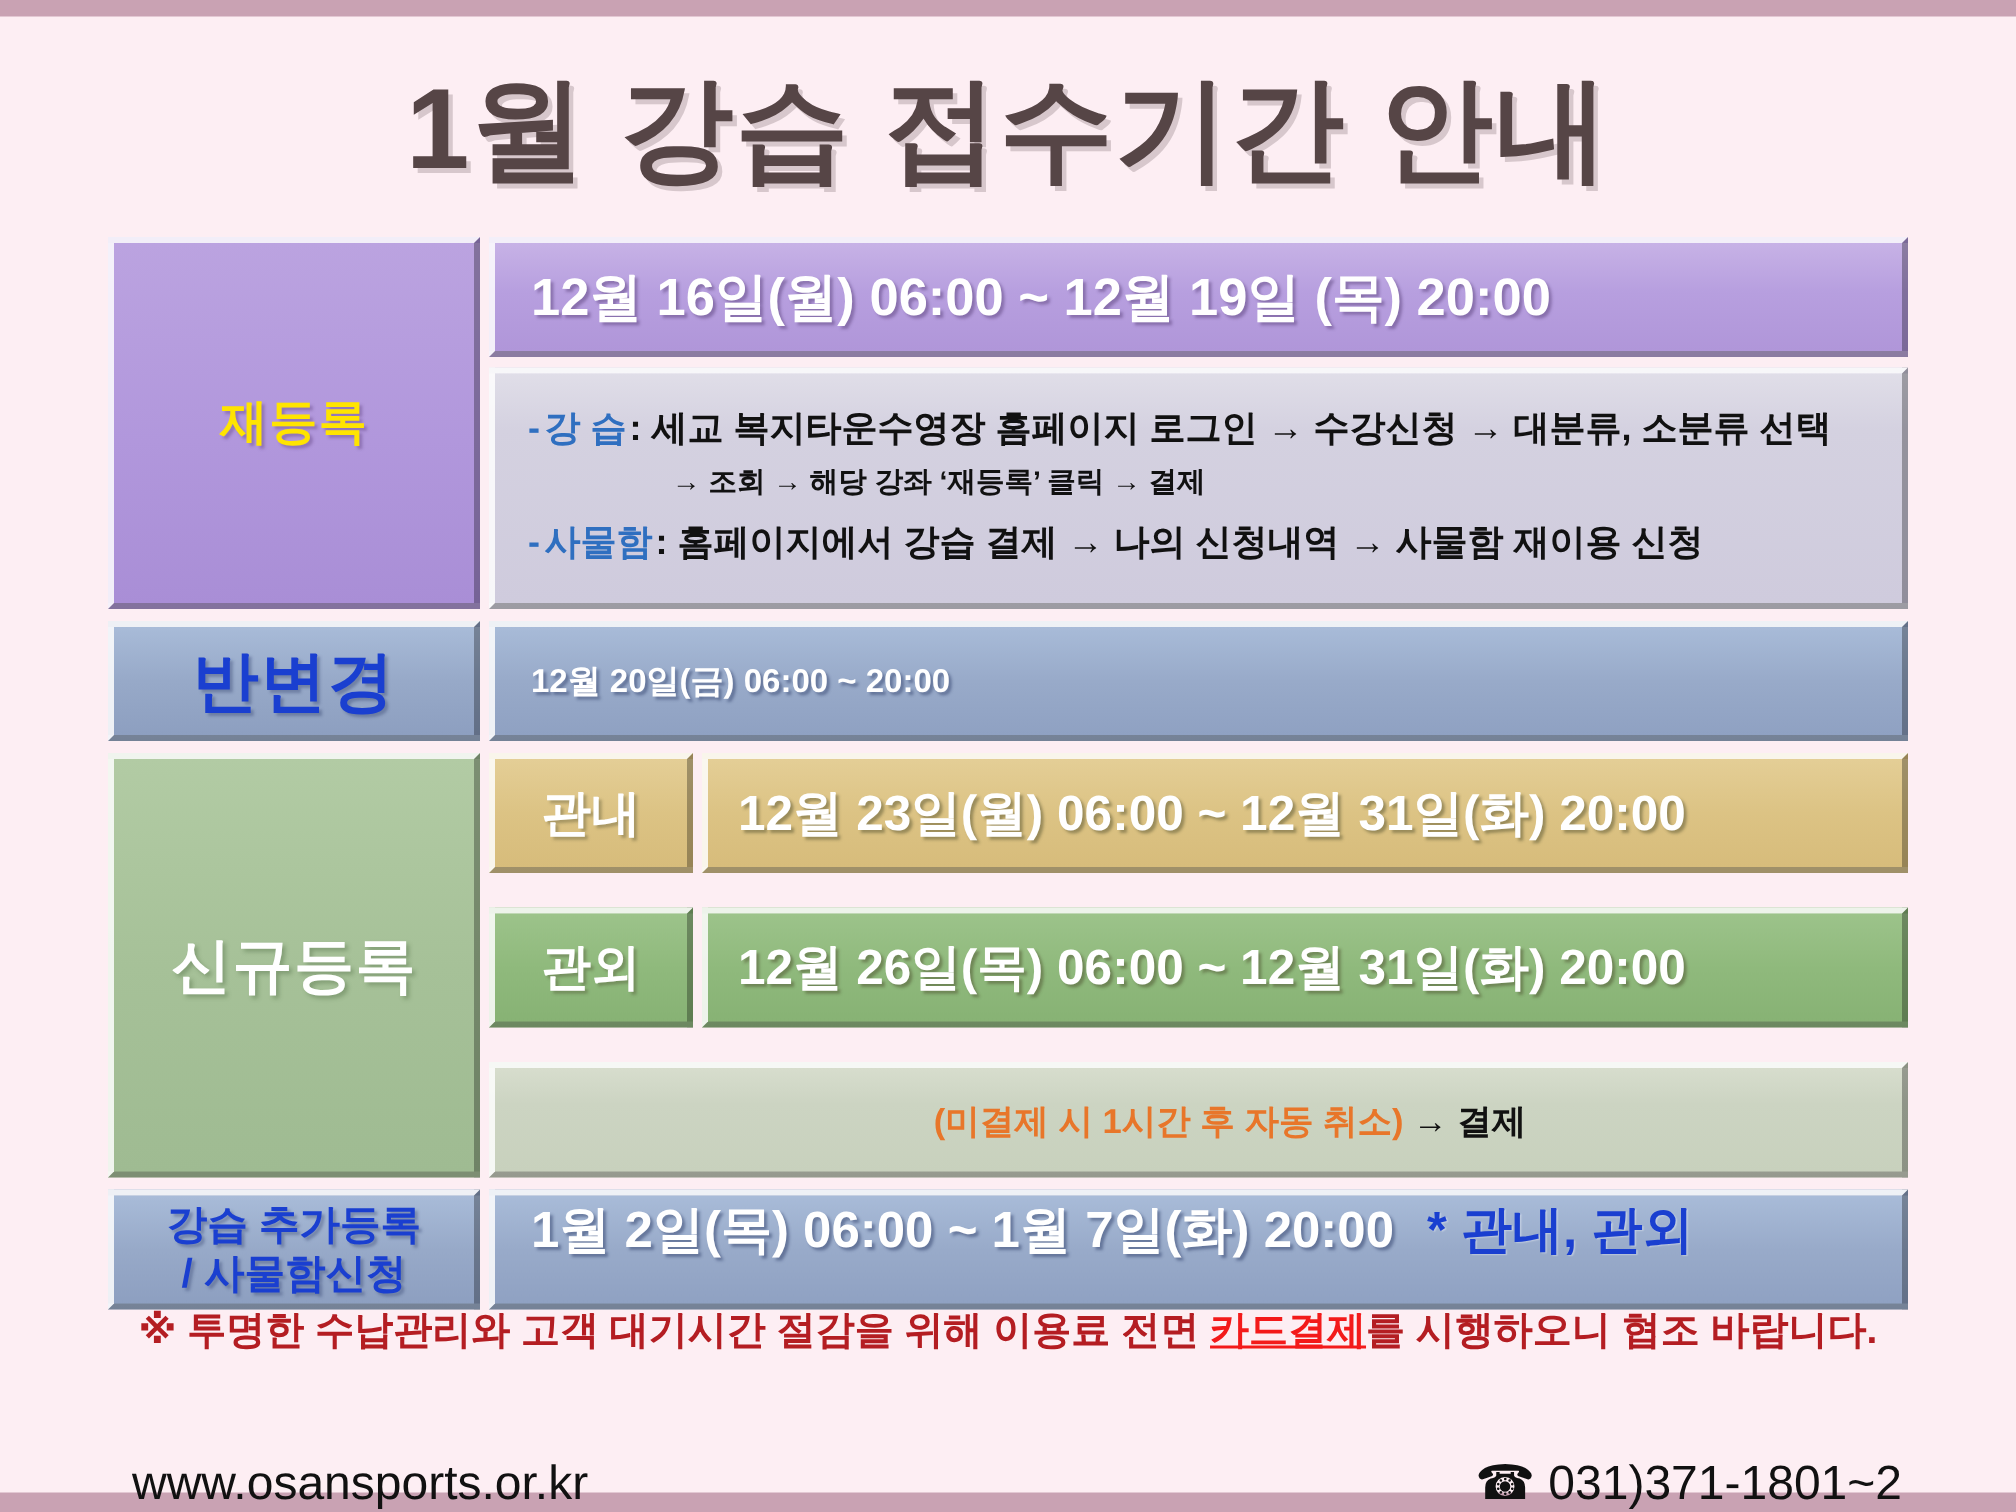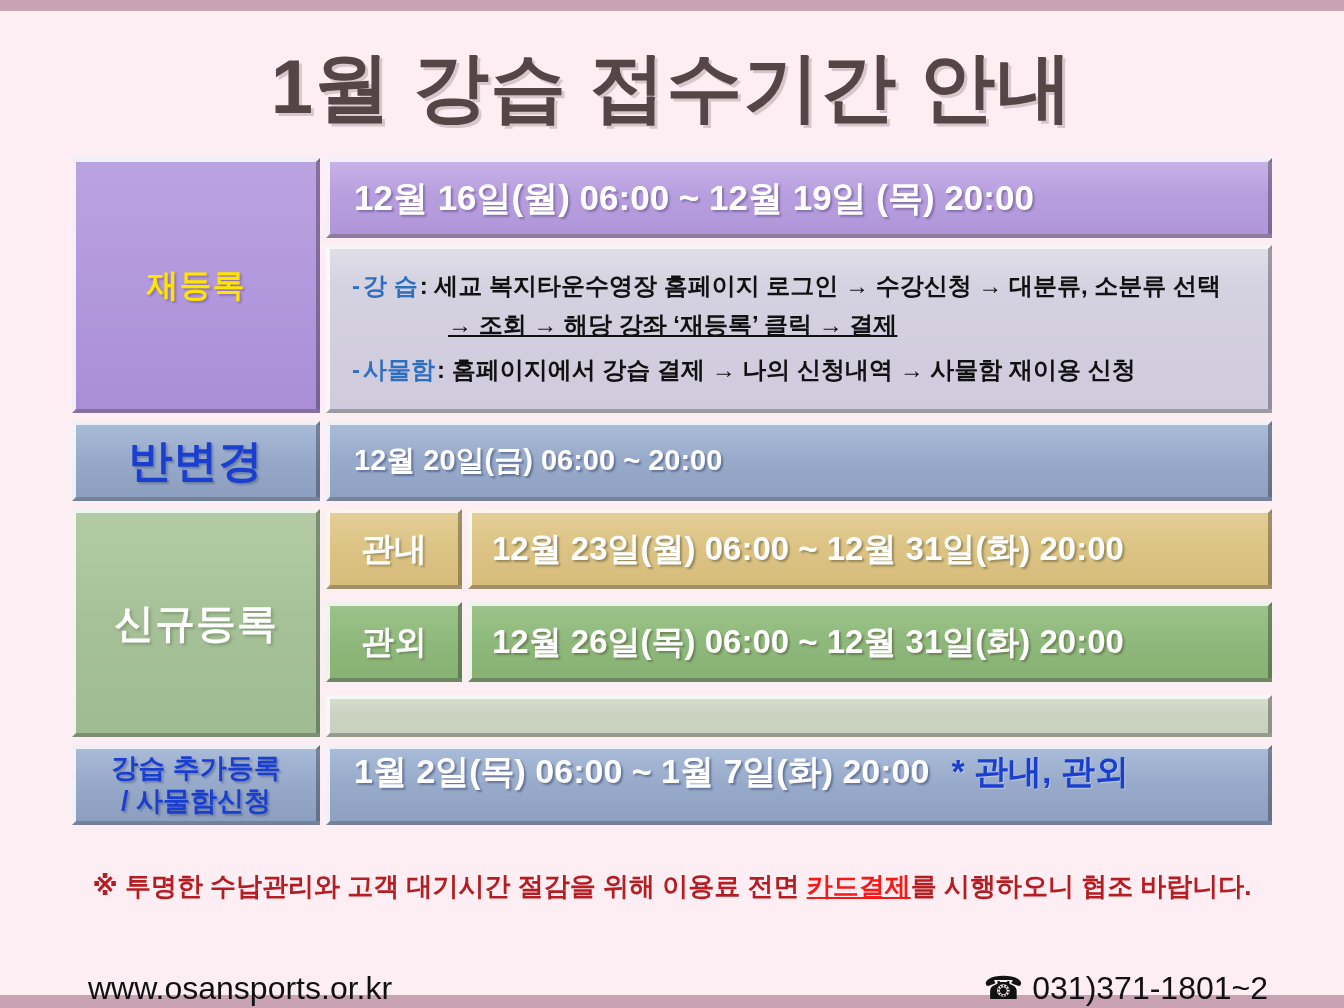--- a/index.html
+++ b/index.html
@@ -72,39 +72,39 @@
   .r1-detail{
     background:linear-gradient(180deg,#e0dee8 0%,#d4d1e0 25%,#cfcbdd 100%);
     margin-top:7px;flex:1 1 auto;
     padding:20px 14px 18px 22px;
     box-sizing:border-box;
   }
   .dl{display:flex;align-items:flex-start;font-size:24px;font-weight:bold;color:#111;
       line-height:1.45;margin:0 0 4px 0;}
   .dash{color:#2f6fc0;margin-right:3px;}
   .dkey{color:#2f6fc0;white-space:nowrap;margin-right:2px;}
-  .dind{padding-left:96px;font-size:24px;font-weight:bold;color:#111;line-height:1.45;margin:0 0 10px 0;text-decoration:underline;}
+  .dind{padding-left:96px;font-size:19px;font-weight:bold;color:#111;line-height:1.45;margin:0 0 10px 0;}
 
   
   .r2-lbl{background:linear-gradient(180deg,#a8bbd8 0%,#97a9c8 50%,#8d9fc0 100%);
           color:#1a3fd0;font-size:44px;letter-spacing:1px;
           text-shadow:2px 2px 2px rgba(40,55,100,.35);}
   .r2-bar{
     background:linear-gradient(180deg,#a8bbd8 0%,#98aac9 50%,#8fa1c2 100%);
     height:80px;display:flex;align-items:center;padding-left:24px;
-    font-size:29px;font-weight:bold;color:#fff;
+    font-size:22px;font-weight:bold;color:#fff;
     text-shadow:2px 2px 2px rgba(35,50,95,.45);
   }
   .note-blue{color:#1a3fd0;margin-left:22px;text-shadow:1px 1px 1px rgba(255,255,255,.35);}
 
   
   .r3-lbl{background:linear-gradient(180deg,#b2cba4 0%,#a6c198 50%,#9fbb92 100%);
           color:#ffffff;font-size:40px;letter-spacing:1px;
           text-shadow:2px 2px 3px rgba(60,90,50,.35);}
-  .sub-row{display:flex;align-items:stretch;height:80px;margin-bottom:13px;}
+  .sub-row{display:flex;align-items:stretch;height:80px;margin-bottom:23px;}
   .sub-lbl{flex:0 0 136px;display:flex;align-items:center;justify-content:center;
            font-size:33px;font-weight:bold;color:#fff;
            text-shadow:2px 2px 2px rgba(70,70,40,.35);}
   .sub-date{flex:1 1 auto;display:flex;align-items:center;padding-left:20px;margin-left:6px;
             font-size:33px;font-weight:bold;color:#fff;
             text-shadow:2px 2px 2px rgba(70,70,40,.45);}
   .tan{background:linear-gradient(180deg,#e4ce96 0%,#dcc384 50%,#d7bc7b 100%);}
   .grn{background:linear-gradient(180deg,#9cc38a 0%,#8fb97c 50%,#87b274 100%);}
   .r3-note{
     background:linear-gradient(180deg,#d7ddcd 0%,#ccd4c2 35%,#c8d1bd 100%);
@@ -194,20 +194,23 @@
           <div class="sub-lbl bevel tan">관내</div>
           <div class="sub-date bevel tan">12월 23일(월) 06:00 ~ 12월 31일(화) 20:00</div>
         </div>
 
         <div class="sub-row">
           <div class="sub-lbl bevel grn">관외</div>
           <div class="sub-date bevel grn">12월 26일(목) 06:00 ~ 12월 31일(화) 20:00</div>
         </div>
 
         <div class="r3-note bevel">
+          <span class="line2">
+            <span class="orange">(미결제 시 1시간 후 자동 취소)</span><span> → 결제</span>
+          </span>
         </div>
 
       </div>
     </div>
 
     <div class="row">
       <div class="lbl bevel r4-lbl">
         <div>
           <div>강습 추가등록</div>
           <div>/ 사물함신청</div>

